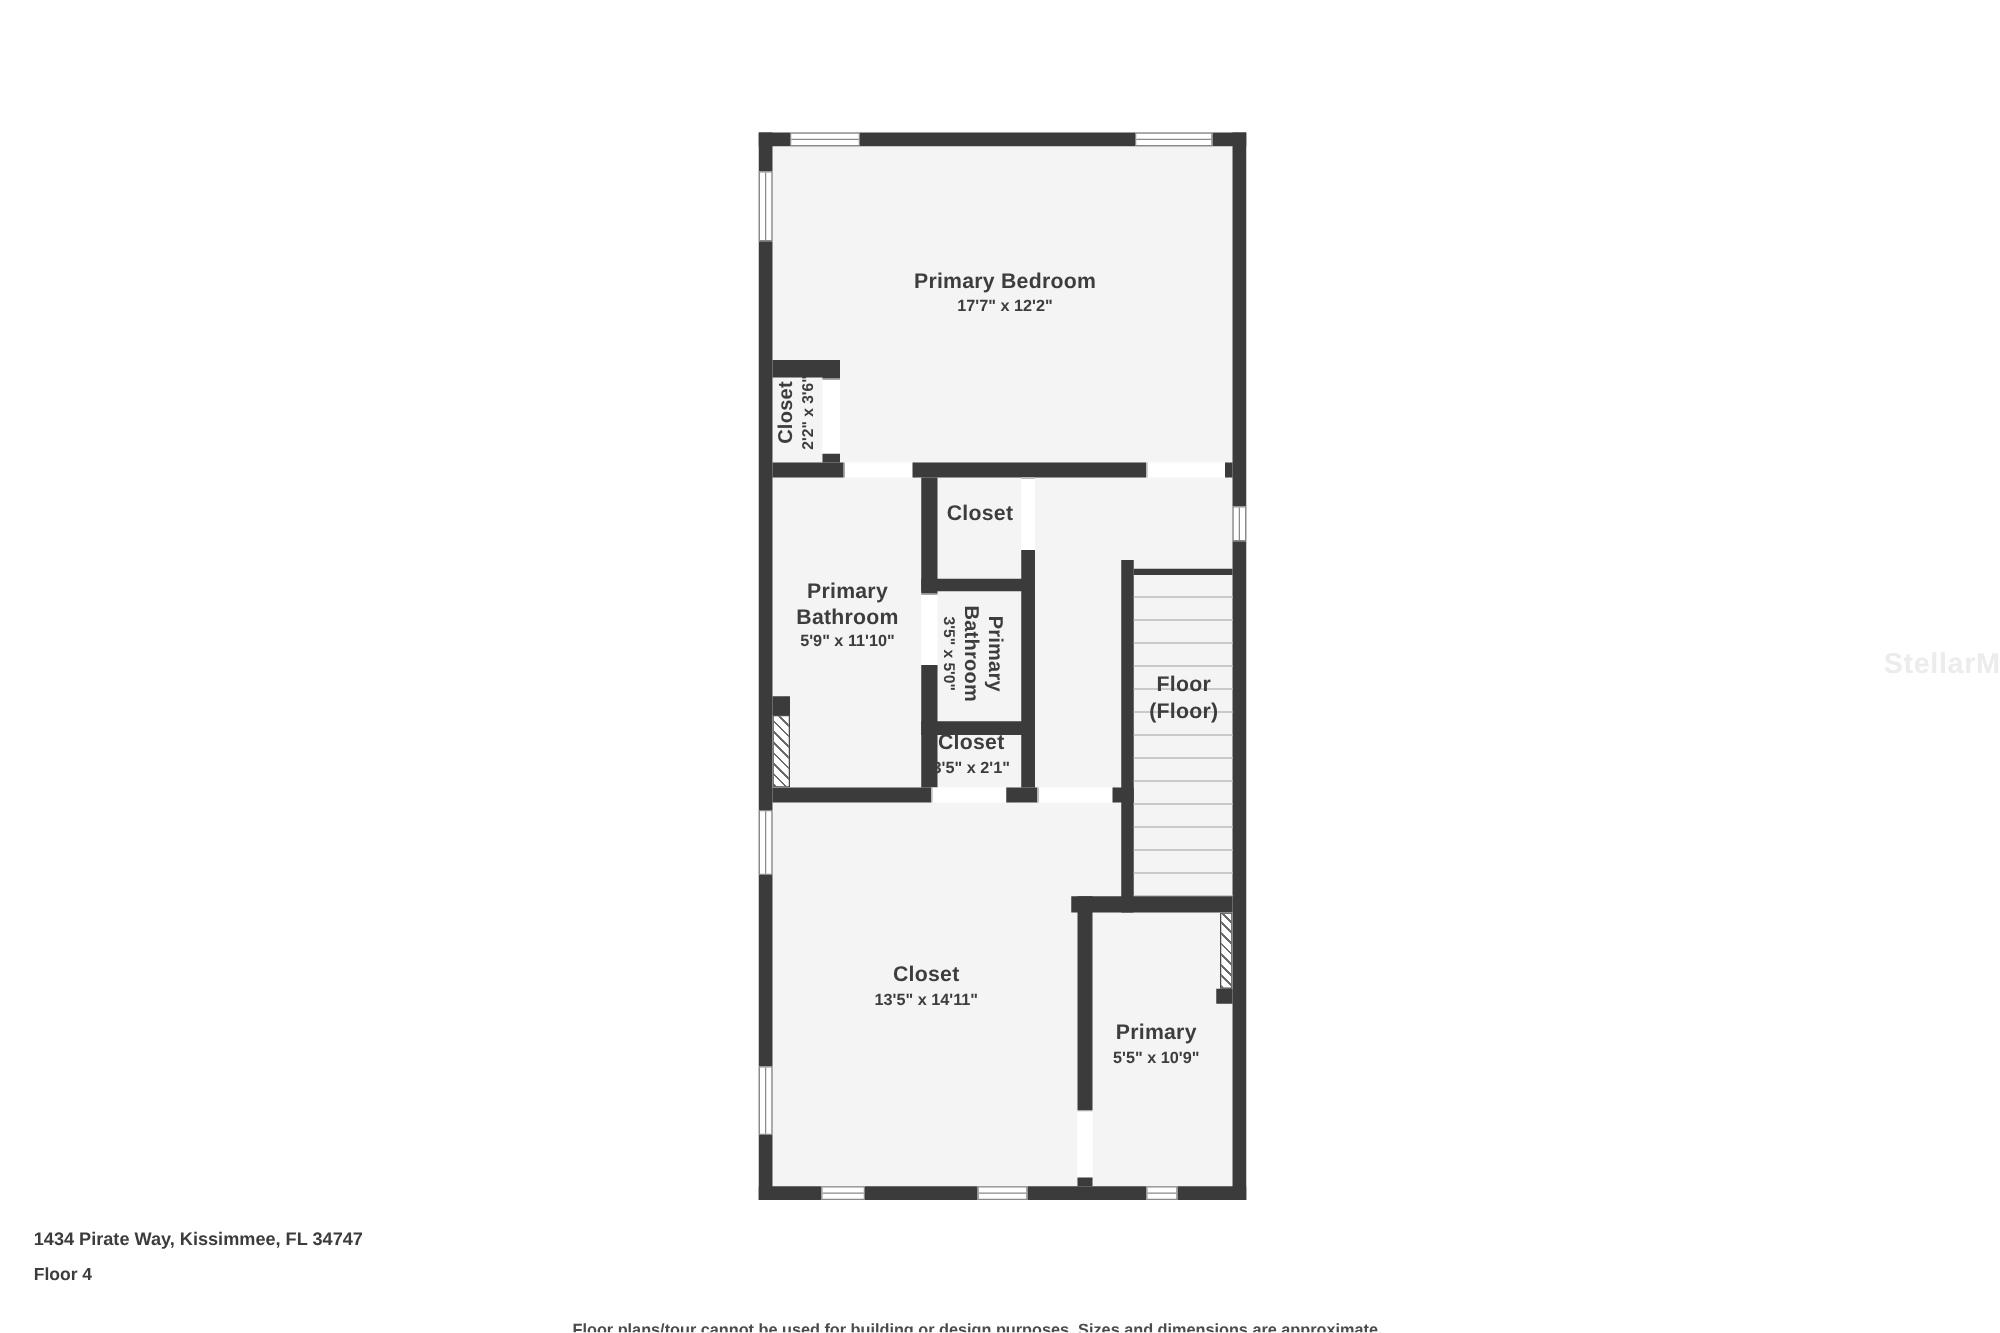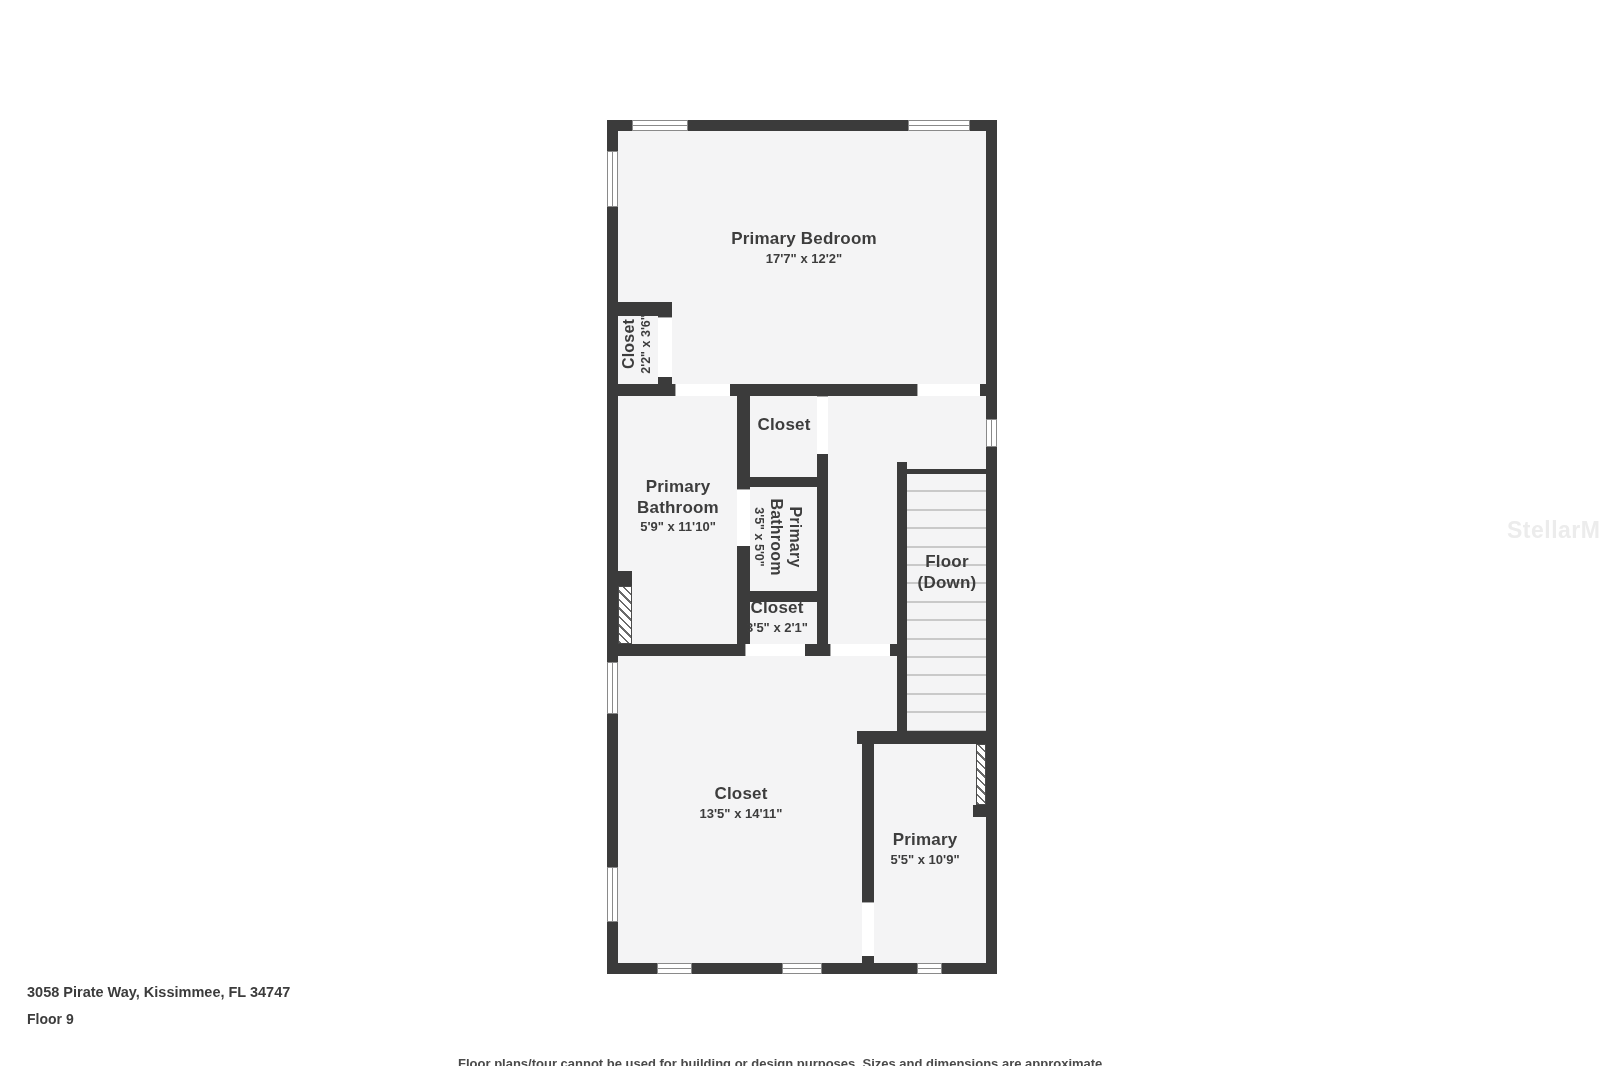--- a/index.html
+++ b/index.html
@@ -1,18 +1,18 @@
 <!DOCTYPE html>
 <html><head>
 <meta charset="utf-8">
 <style>
   html,body{margin:0;padding:0;background:#ffffff;}
   .canvas{position:relative;width:1600px;height:1066px;background:#ffffff;overflow:hidden;
           font-family:"Liberation Sans","DejaVu Sans",sans-serif;}
-  .plan{position:absolute;left:607px;top:120px;width:337px;height:854px;padding-left:40px;}
+  .plan{position:absolute;left:607px;top:106px;width:337px;height:854px;padding-left:40px;}
   .interior{position:absolute;left:11px;top:11px;width:368px;height:832px;background:#f4f4f5;}
   .w{position:absolute;background:#3b3b3b;}
   .thin{position:absolute;background:#3b3b3b;}
   .door{position:absolute;background:#ffffff;}
   .door-h{border-left:1px solid #a8a8a8;border-right:1px solid #a8a8a8;}
   .door-v{border-top:1px solid #a8a8a8;border-bottom:1px solid #a8a8a8;}
   .win{position:absolute;background:#ffffff;border:1px solid #8a8a8a;box-sizing:border-box;}
   .win-h{background-image:linear-gradient(#8a8a8a,#8a8a8a);background-size:100% 1px;
          background-position:center;background-repeat:no-repeat;}
   .win-v{background-image:linear-gradient(#8a8a8a,#8a8a8a);background-size:1px 100%;
@@ -126,33 +126,33 @@
       <div class="dm">3'5" x 5'0"</div>
     </div>
 
     <div class="label" style="left:170px;top:478px;">
       <div class="nm">Closet</div>
       <div class="dm">3'5" x 2'1"</div>
     </div>
 
     <div class="label" style="left:340px;top:432px;">
       <div class="nm">Floor</div>
-      <div class="nm">(Down)</div>
+      <div class="nm">(Floor)</div>
     </div>
 
     <div class="label" style="left:134px;top:664px;">
       <div class="nm">Closet</div>
       <div class="dm">13'5" x 14'11"</div>
     </div>
 
     <div class="label" style="left:318px;top:710px;">
       <div class="nm">Primary</div>
       <div class="dm">5'5" x 10'9"</div>
     </div>
   </div>
 
   <div class="watermark">StellarMLS</div>
 
-  <div class="footer-addr">3058 Pirate Way, Kissimmee, FL 34747</div>
-  <div class="footer-floor">Floor 9</div>
+  <div class="footer-addr">1434 Pirate Way, Kissimmee, FL 34747</div>
+  <div class="footer-floor">Floor 4</div>
   <div class="disclaimer">Floor plans/tour cannot be used for building or design purposes. Sizes and dimensions are approximate.</div>
 
 </div>
 
 </body></html>

